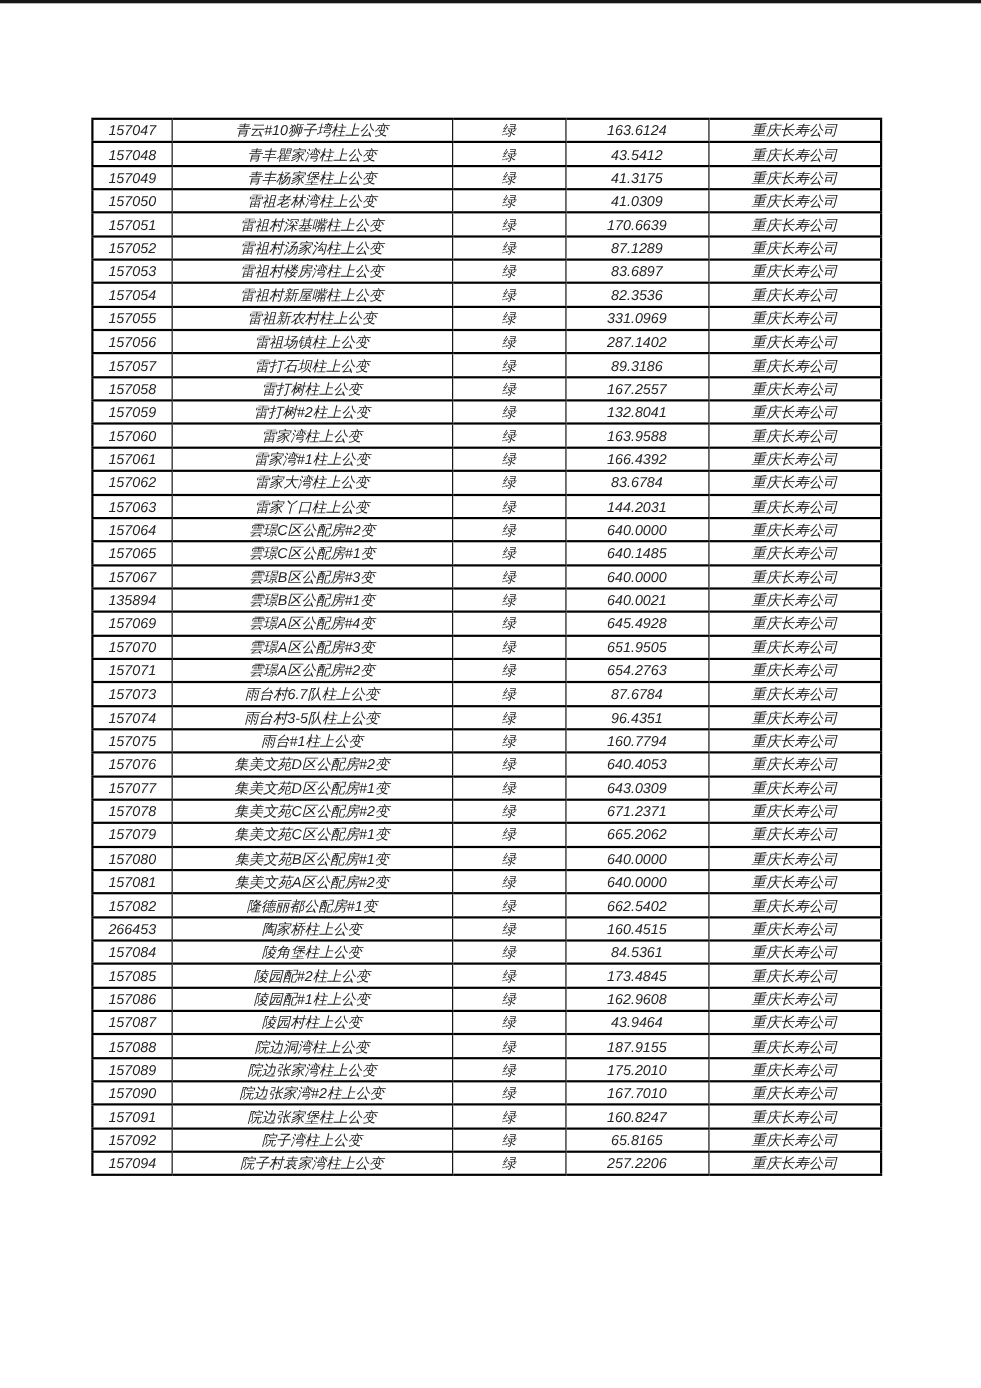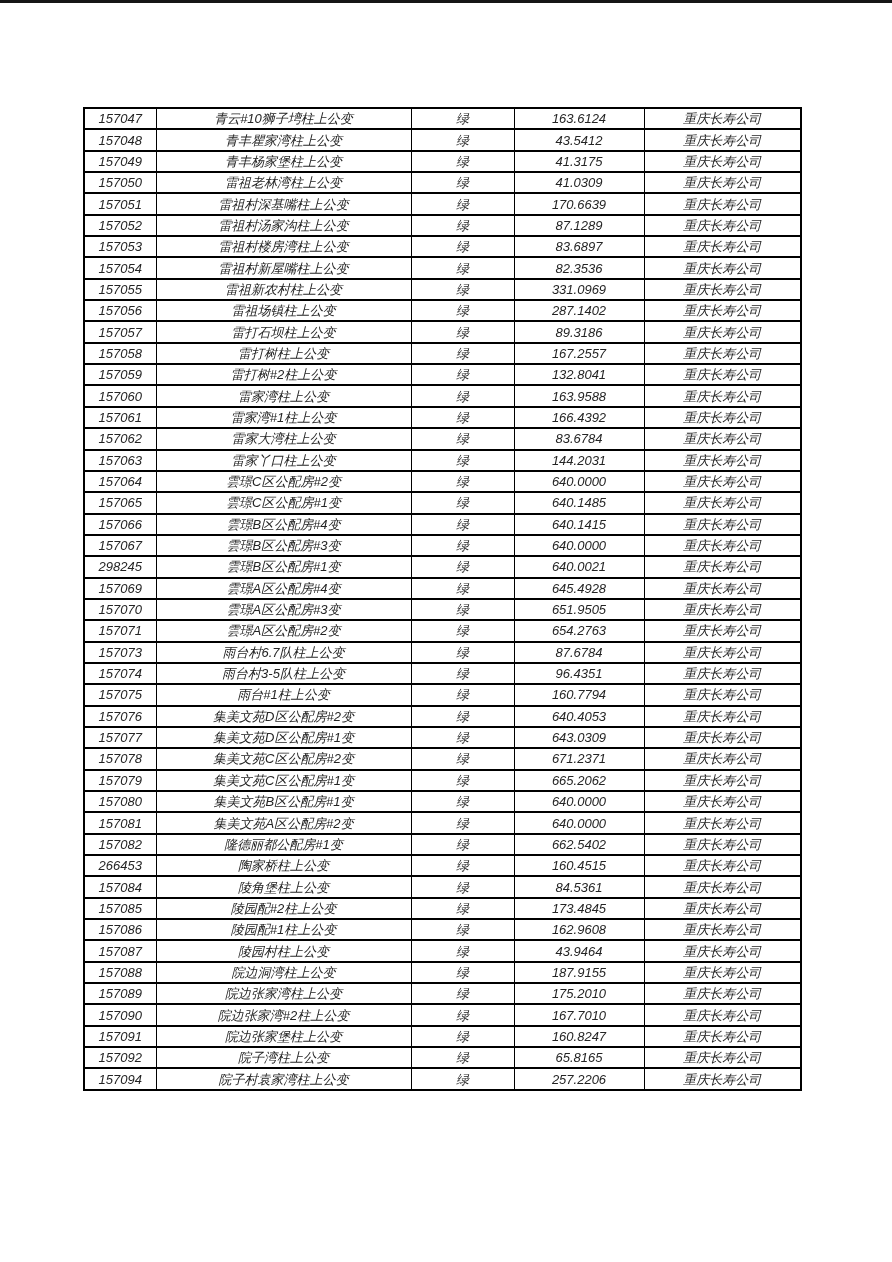--- a/index.html
+++ b/index.html
@@ -217,38 +217,31 @@
   </tr>
 
   <tr>
     <td>157065</td>
     <td>雲璟C区公配房#1变</td>
     <td>绿</td>
     <td>640.1485</td>
     <td>重庆长寿公司</td>
   </tr>
 
-  <tr>
-    <td>157066</td>
-    <td>雲璟B区公配房#4变</td>
-    <td>绿</td>
-    <td>640.1415</td>
-    <td>重庆长寿公司</td>
-  </tr>
 
   <tr>
     <td>157067</td>
     <td>雲璟B区公配房#3变</td>
     <td>绿</td>
     <td>640.0000</td>
     <td>重庆长寿公司</td>
   </tr>
 
   <tr>
-    <td>298245</td>
+    <td>135894</td>
     <td>雲璟B区公配房#1变</td>
     <td>绿</td>
     <td>640.0021</td>
     <td>重庆长寿公司</td>
   </tr>
 
   <tr>
     <td>157069</td>
     <td>雲璟A区公配房#4变</td>
     <td>绿</td>

